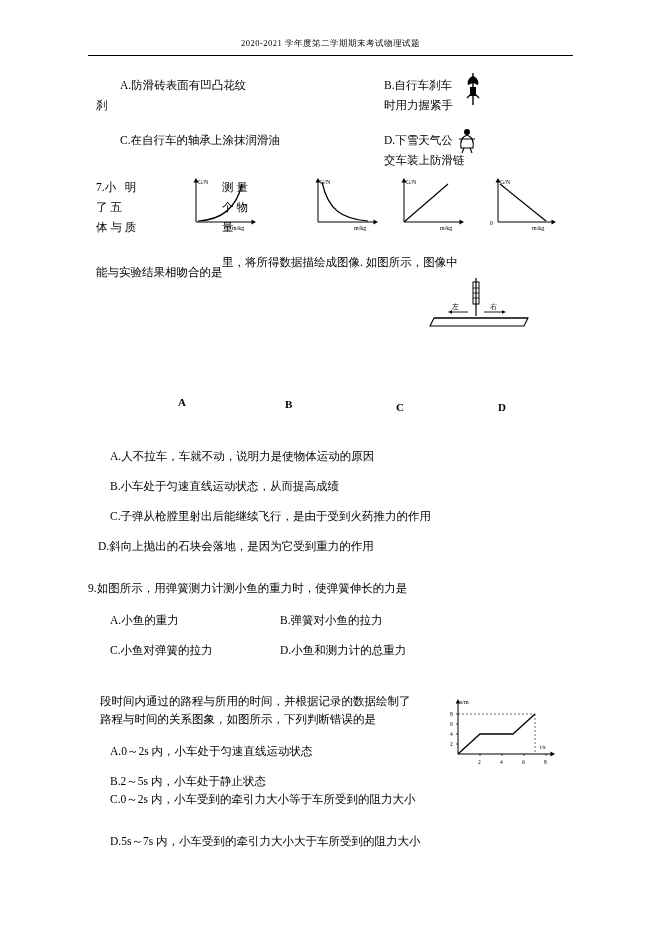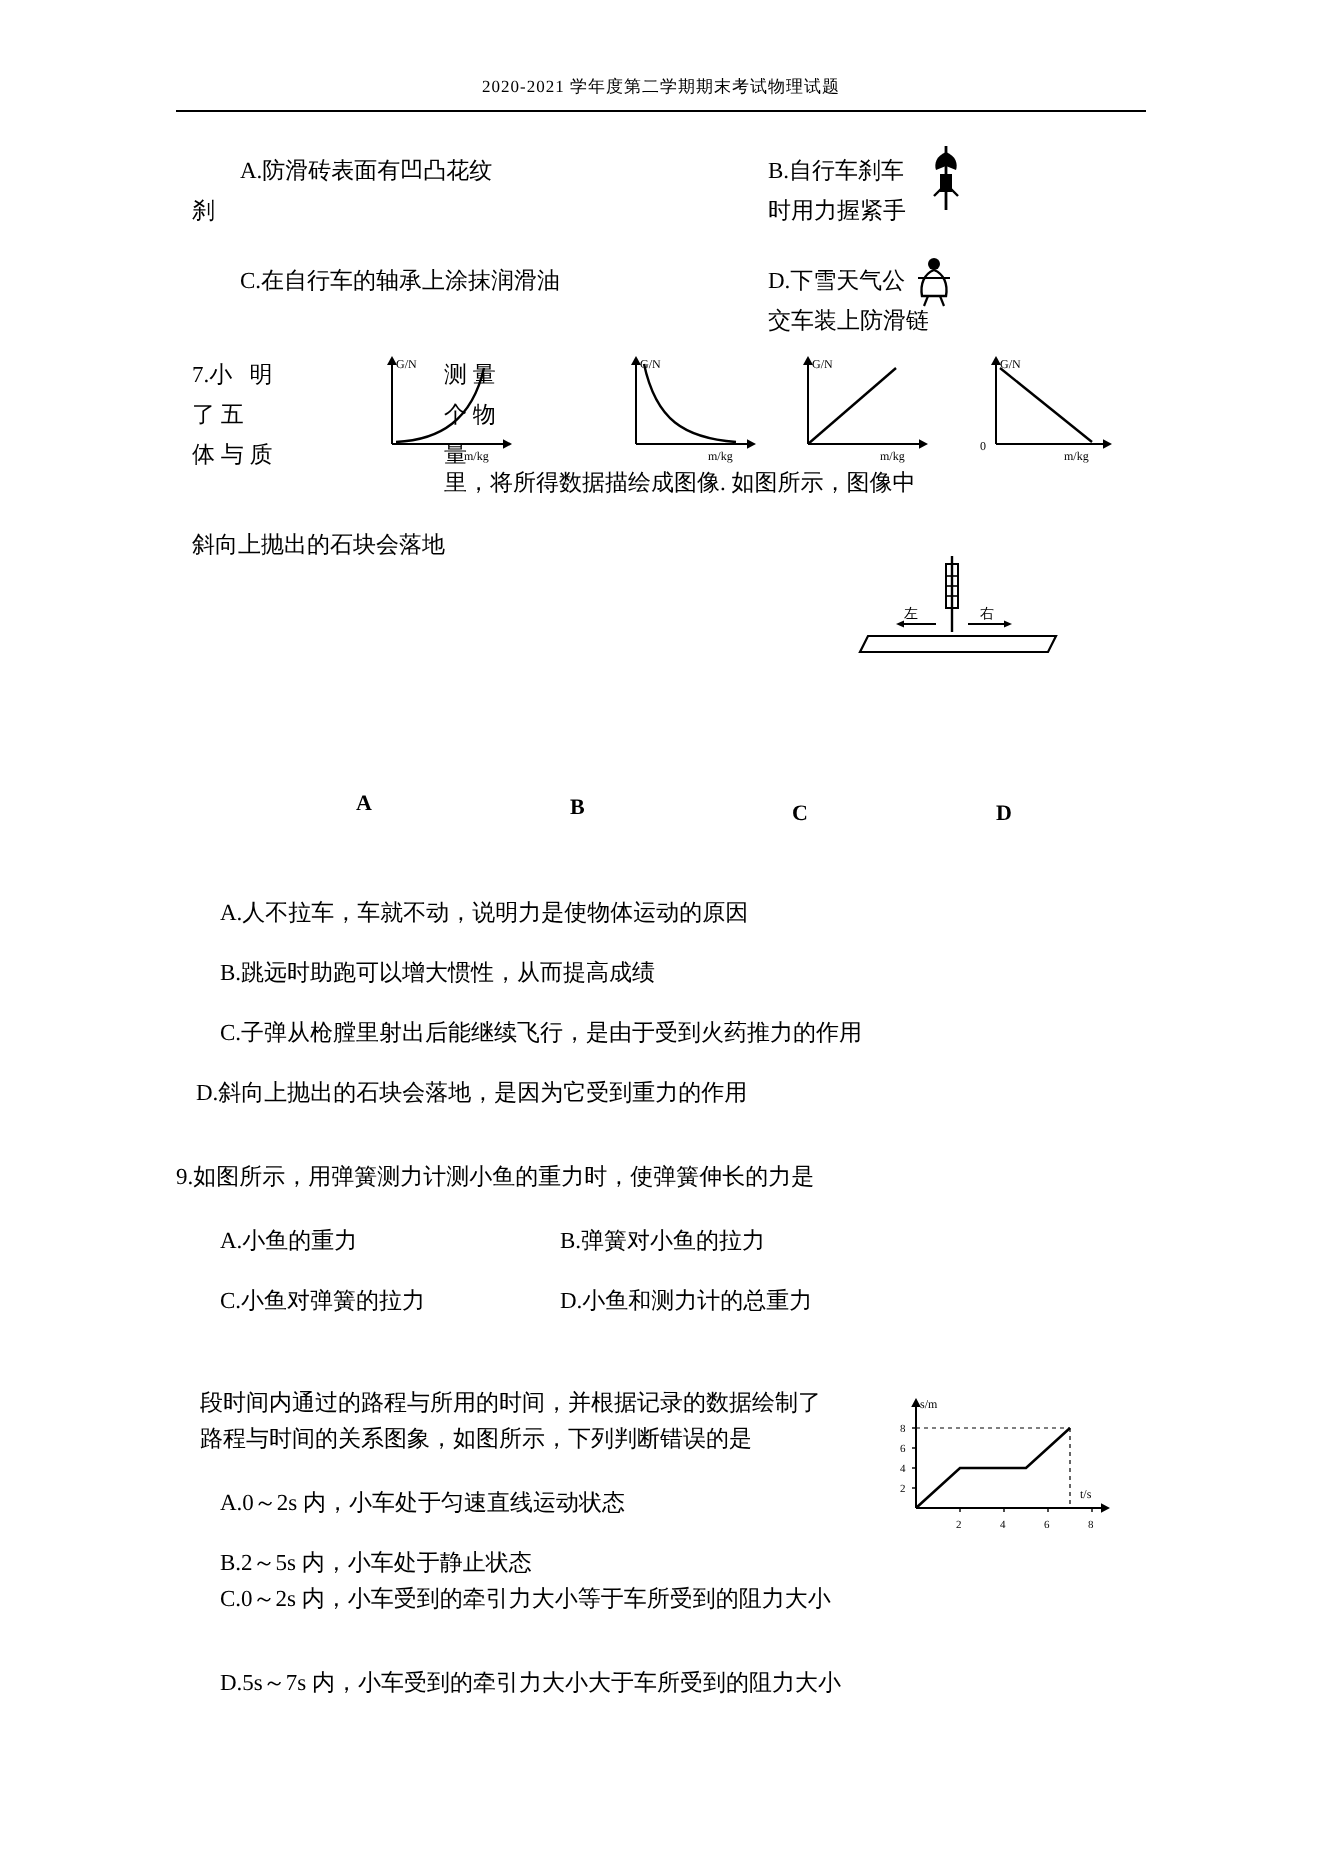--- a/index.html
+++ b/index.html
@@ -68,21 +68,21 @@
   }
 
   
   #q7-l1 { left: 96px; top: 180px; }
   #q7-l2 { left: 96px; top: 200px; }
   #q7-l3 { left: 96px; top: 220px; }
   #q7-l5 { left: 96px; top: 265px; }
   #q7-mid1 { left: 222px; top: 180px; }
   #q7-mid2 { left: 222px; top: 200px; }
   #q7-mid3 { left: 222px; top: 220px; }
-  #q7-tail { left: 222px; top: 234px; }
+  #q7-tail { left: 222px; top: 255px; }
 
   .graphbox {
     position: absolute;
     width: 74px; height: 56px;
   }
   #g-a { left: 184px; top: 176px; }
   #g-b { left: 306px; top: 176px; }
   #g-c { left: 392px; top: 176px; }
   #g-d { left: 484px; top: 176px; }
 
@@ -160,21 +160,21 @@
       <path d="M12 7 C7 9 5 14 6 20 L18 20 C19 14 17 9 12 7 Z" fill="none" stroke="#000" stroke-width="1.2"></path>
       <line x1="9" y1="20" x2="7" y2="25" stroke="#000" stroke-width="1.1"></line>
       <line x1="15" y1="20" x2="17" y2="25" stroke="#000" stroke-width="1.1"></line>
       <line x1="4" y1="11" x2="20" y2="11" stroke="#000" stroke-width="1"></line>
     </svg>
   </div>
 
   <div class="t q" id="q7-l1">7.小   明</div>
   <div class="t q" id="q7-l2">了 五</div>
   <div class="t q" id="q7-l3">体 与 质</div>
-  <div class="t q" id="q7-l5">斜向上抛出的石块会落地</div>
+  <div class="t q" id="q7-l5">能与实验结果相吻合的是</div>
   <div class="t q" id="q7-mid1">测 量</div>
   <div class="t q" id="q7-mid2">个 物</div>
   <div class="t q" id="q7-mid3">量</div>
   <div class="t q" id="q7-tail">里，将所得数据描绘成图像. 如图所示，图像中</div>
 
   <div class="graphbox" id="g-a">
     <svg width="74" height="56" viewBox="0 0 74 56">
       <line x1="12" y1="4" x2="12" y2="46" stroke="#000" stroke-width="1"></line>
       <line x1="12" y1="46" x2="70" y2="46" stroke="#000" stroke-width="1"></line>
       <polygon points="12,2 9.5,6.5 14.5,6.5" fill="#000"></polygon>
@@ -242,21 +242,21 @@
       <text x="62" y="33" font-size="7">右</text>
     </svg>
   </div>
 
   <div class="glabel" id="lab-a">A</div>
   <div class="glabel" id="lab-b">B</div>
   <div class="glabel" id="lab-c">C</div>
   <div class="glabel" id="lab-d">D</div>
 
   <div class="t opt" id="q8a">A.人不拉车，车就不动，说明力是使物体运动的原因</div>
-  <div class="t opt" id="q8b">B.跳远时助跑可以增大惯性，从而提高成绩</div>
+  <div class="t opt" id="q8b">B.小车处于匀速直线运动状态，从而提高成绩</div>
   <div class="t opt" id="q8c">C.子弹从枪膛里射出后能继续飞行，是由于受到火药推力的作用</div>
   <div class="t opt" id="q8d">D.斜向上抛出的石块会落地，是因为它受到重力的作用</div>
 
   <div class="t q" id="q9">9.如图所示，用弹簧测力计测小鱼的重力时，使弹簧伸长的力是</div>
   <div class="t opt" id="q9a">A.小鱼的重力</div>
   <div class="t opt" id="q9b">B.弹簧对小鱼的拉力</div>
   <div class="t opt" id="q9c">C.小鱼对弹簧的拉力</div>
   <div class="t opt" id="q9d">D.小鱼和测力计的总重力</div>
 
   <div class="t q" id="q10-l2">段时间内通过的路程与所用的时间，并根据记录的数据绘制了</div>

